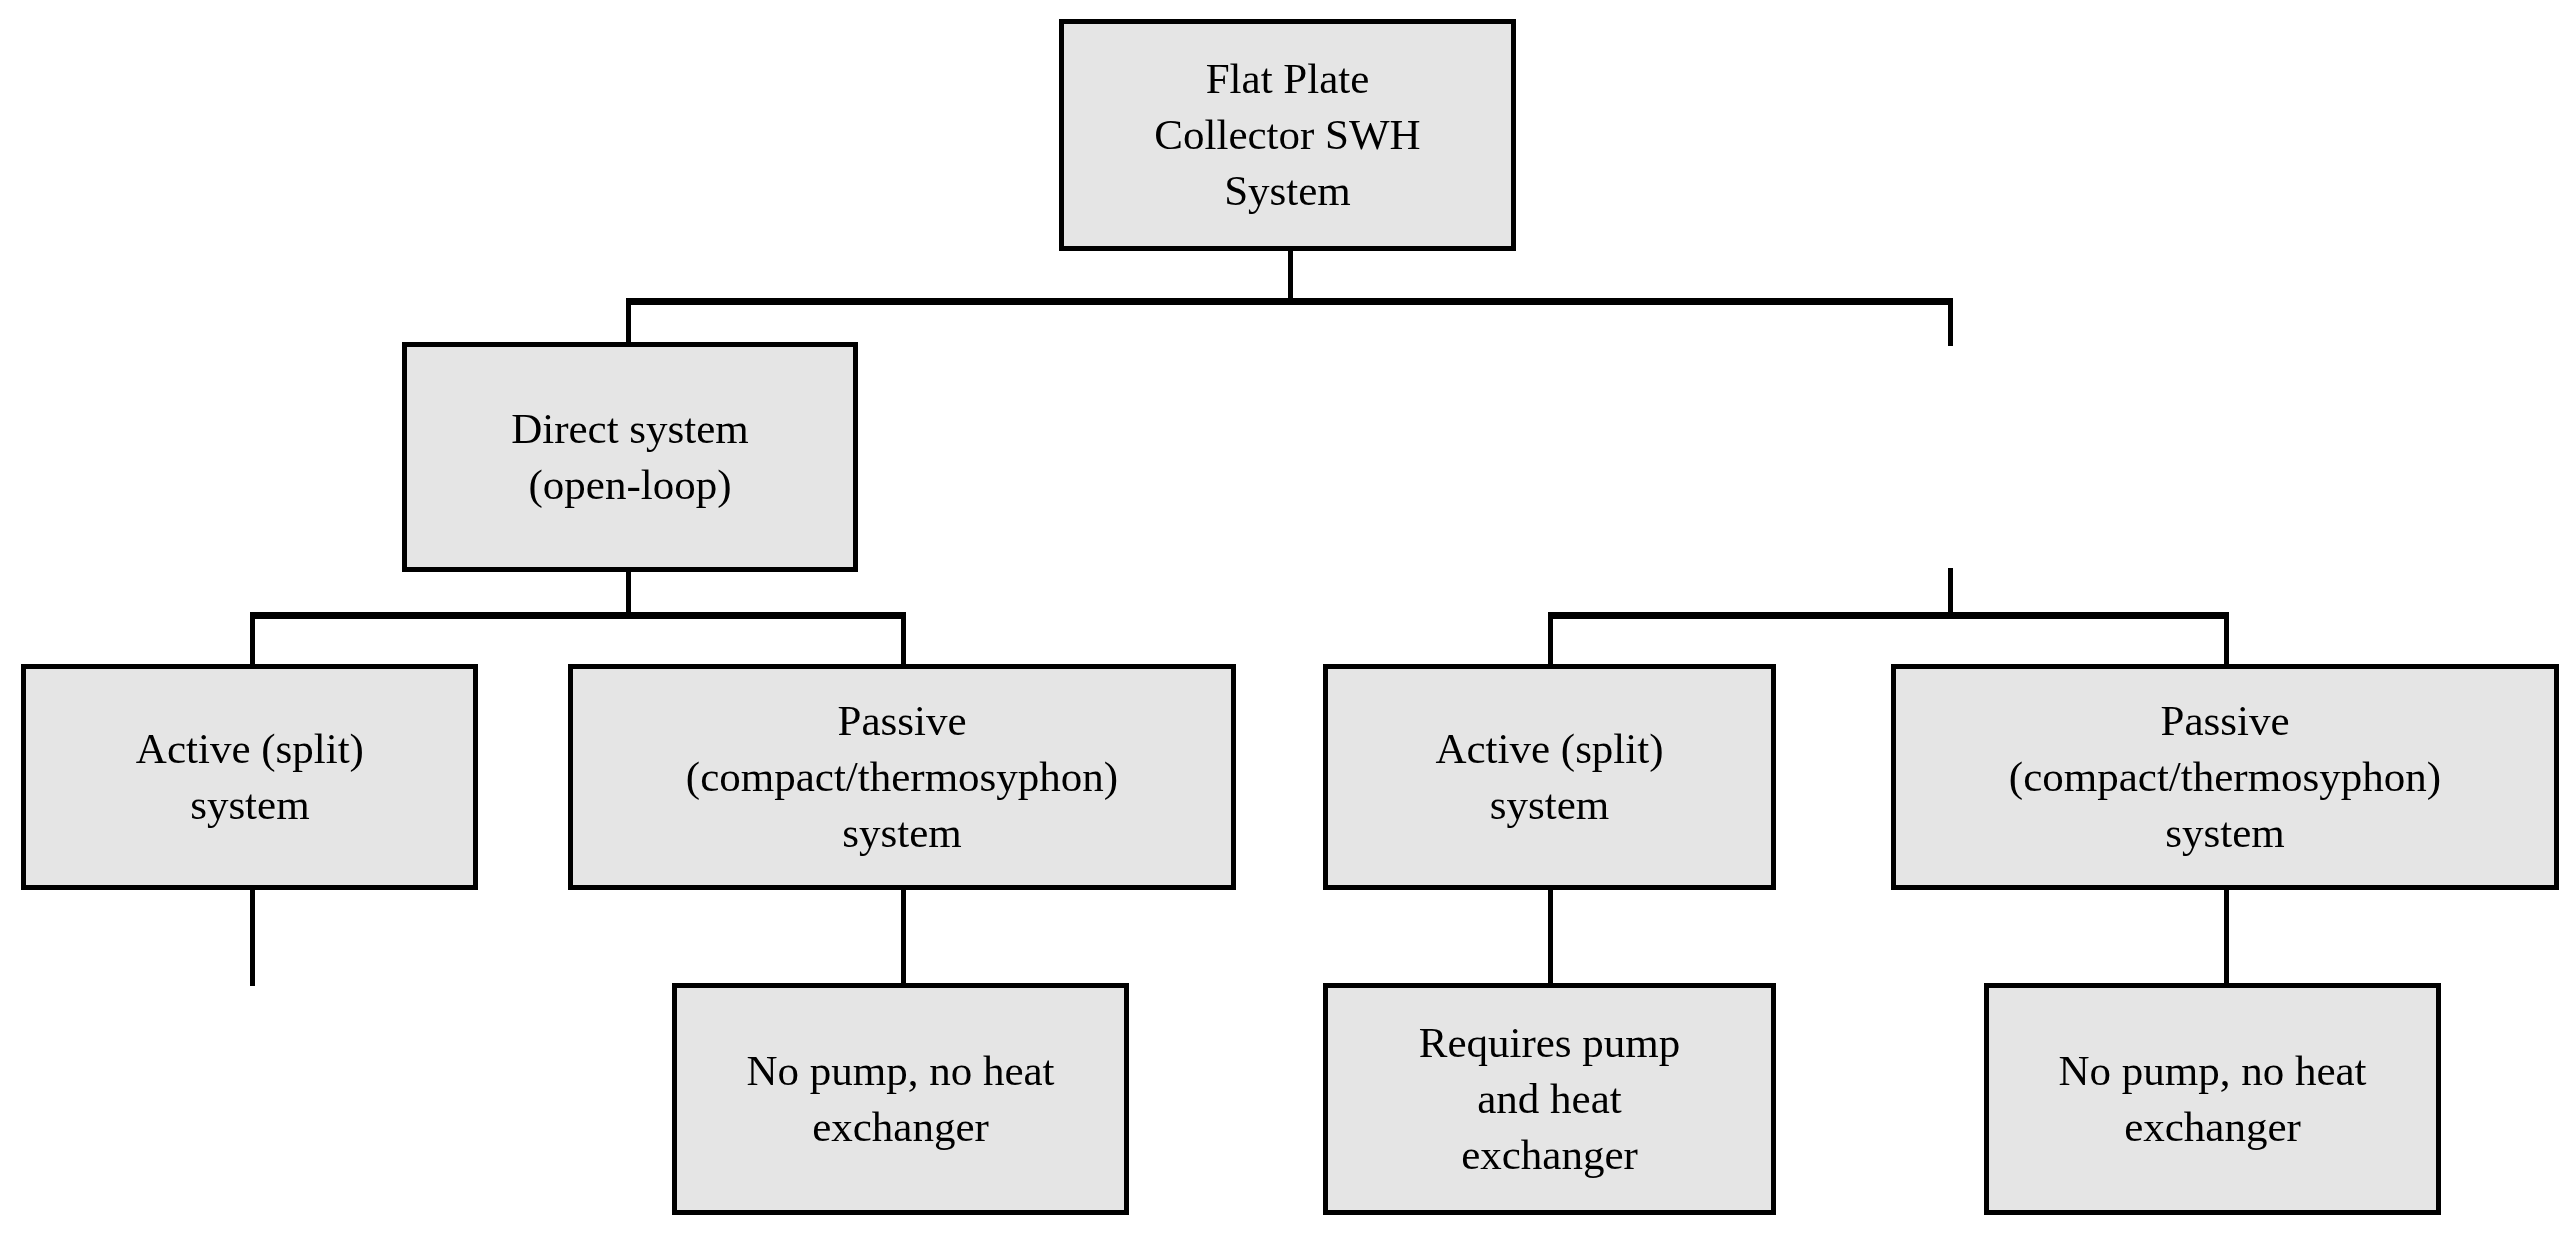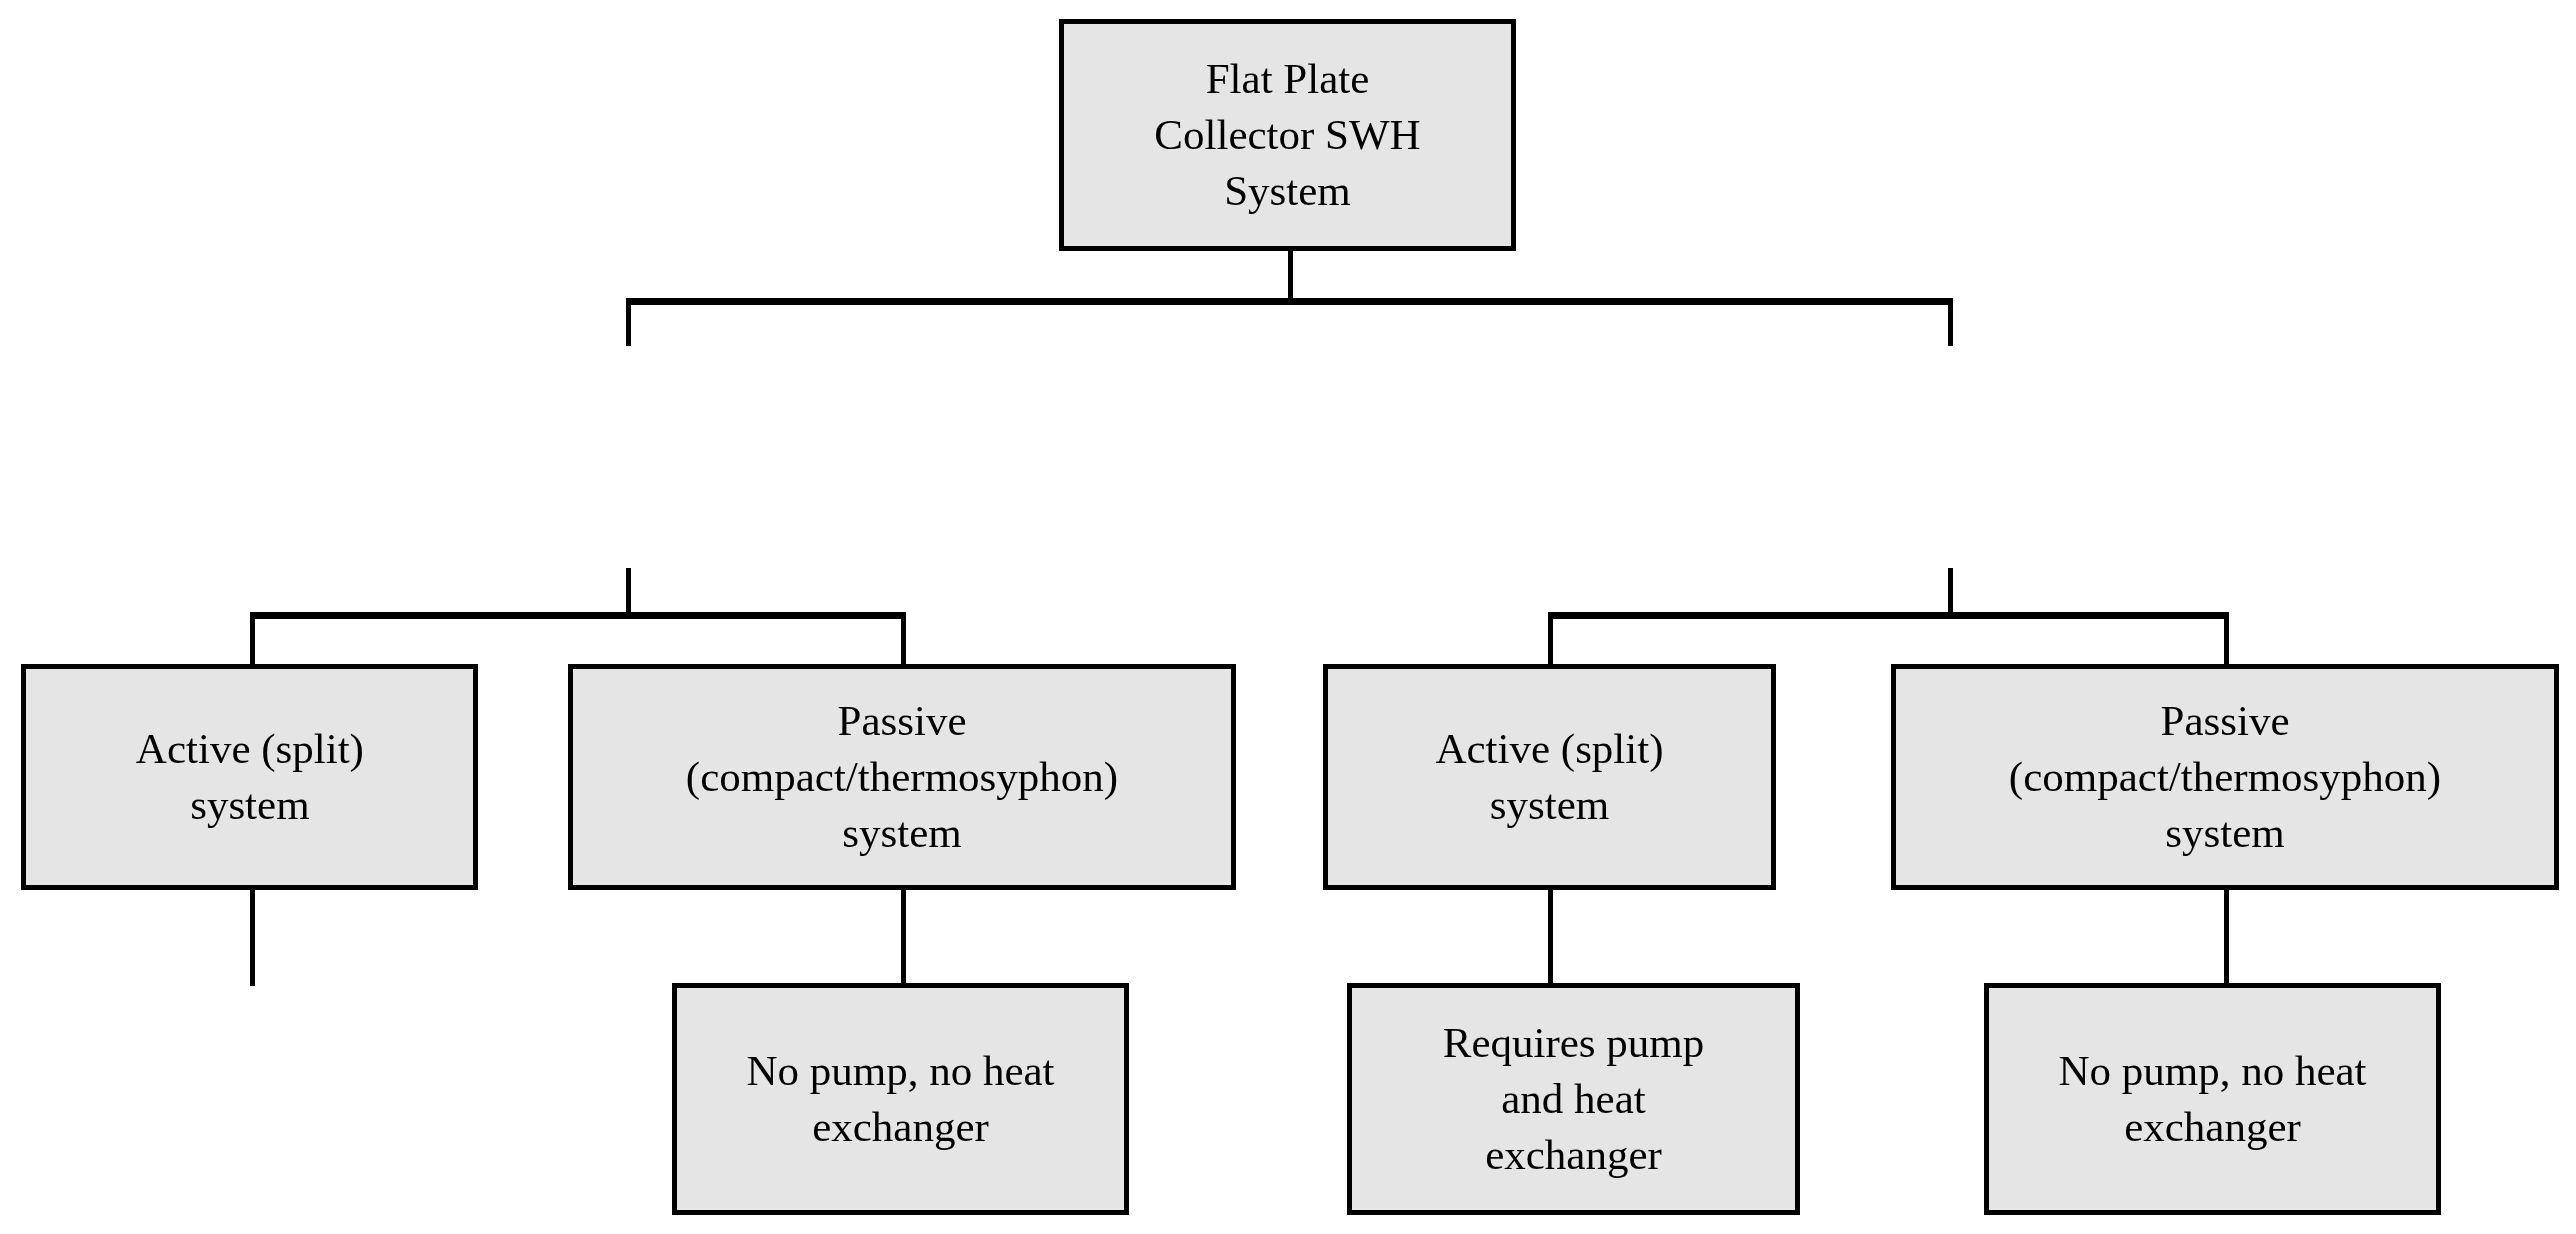--- a/index.html
+++ b/index.html
@@ -68,20 +68,24 @@
   <div class="conn v" style="left:901px; top:886px; height:100px;"></div>
   <div class="conn v" style="left:1548px; top:886px; height:100px;"></div>
   <div class="conn v" style="left:2224px; top:886px; height:100px;"></div>
 
   <div class="node" style="left:1059px; top:19.3px; width:457px; height:232px; font-size:43px;">
     <span class="label">Flat Plate
 Collector SWH
 System</span>
   </div>
 
+  <div class="node" style="left:402px; top:342px; width:456px; height:230px; font-size:43px;">
+    <span class="label">Direct system
+(open-loop)</span>
+  </div>
 
 
   <div class="node" style="left:21.4px; top:664px; width:457px; height:226px; font-size:43px;">
     <span class="label">Active (split)
 system</span>
   </div>
 
   <div class="node" style="left:568px; top:664px; width:668px; height:226px; font-size:43px;">
     <span class="label">Passive
 (compact/thermosyphon)
@@ -98,21 +102,21 @@
 (compact/thermosyphon)
 system</span>
   </div>
 
 
   <div class="node" style="left:672px; top:983px; width:457px; height:232px; font-size:43px;">
     <span class="label">No pump, no heat
 exchanger</span>
   </div>
 
-  <div class="node" style="left:1323px; top:983px; width:453px; height:232px; font-size:43px;margin-left:24px;">
+  <div class="node" style="left:1323px; top:983px; width:453px; height:232px; font-size:43px;">
     <span class="label">Requires pump
 and heat
 exchanger</span>
   </div>
 
   <div class="node" style="left:1984px; top:983px; width:457px; height:232px; font-size:43px;">
     <span class="label">No pump, no heat
 exchanger</span>
   </div>
 

